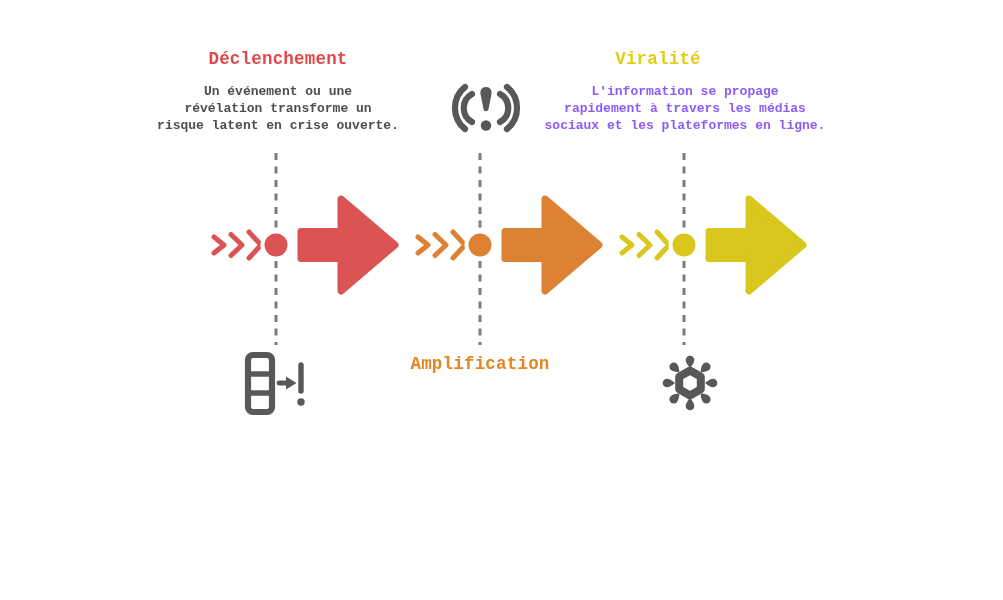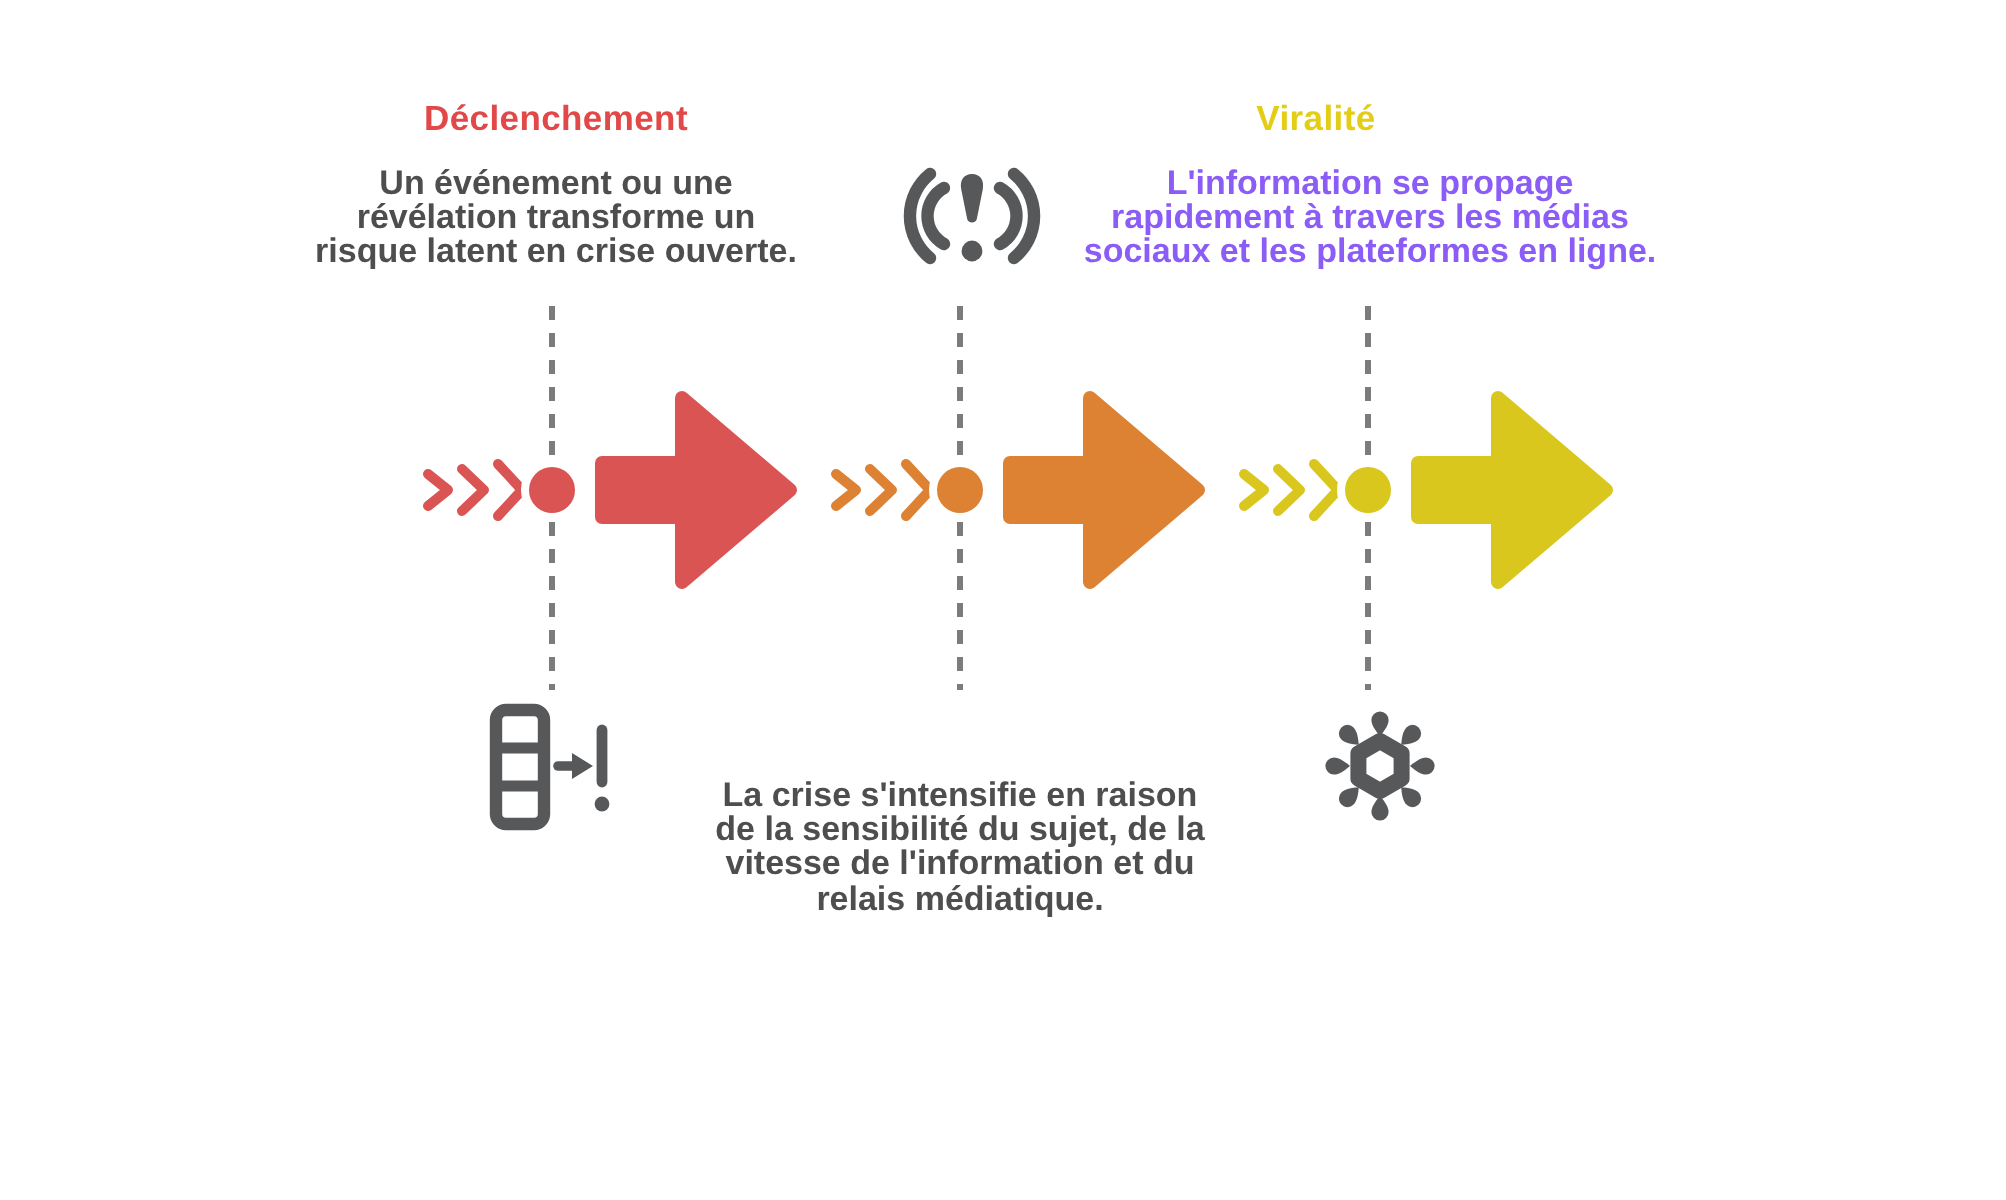--- a/index.html
+++ b/index.html
@@ -1,20 +1,20 @@
 <!DOCTYPE html>
 <html><head>
 <meta charset="utf-8">
 <style>
   html,body{margin:0;padding:0;background:#ffffff;}
   .canvas{position:relative;width:1003px;height:600px;background:#ffffff;overflow:hidden;
-          font-family:Liberation Sans, sans-serif;}
+          font-family:Liberation Mono, monospace;}
   .abs{position:absolute;}
   .title{position:absolute;font-weight:bold;font-size:17.5px;letter-spacing:.2px;text-align:center;}
-  .desc{position:absolute;font-weight:bold;font-size:17px;line-height:17.2px;text-align:center;
+  .desc{position:absolute;font-weight:bold;font-size:13px;line-height:17.2px;text-align:center;
         white-space:pre-line;}
   svg{display:block;overflow:visible;}
 </style>
 </head>
 <body>
 
 <div class="canvas">
 
   <div class="title" style="left: 166px; top: 49px; width: 224px; color: rgb(227, 72, 72);">Déclenchement</div>
 
@@ -82,25 +82,22 @@
     </g>
     <g stroke-linecap="round" stroke-linejoin="round" stroke="#dd8133" fill="#dd8133">
       <path d="M19 50 L29 58 L19 66" fill="none" stroke-width="5"></path>
       <path d="M36 47.5 L47 58 L36 68.5" fill="none" stroke-width="5"></path>
       <path d="M54 45 L66 58 L54 71" fill="none" stroke-width="5"></path>
       <path d="M106 44.5 L146 44.5 L146 12 L200 58 L146 104 L146 71.5 L106 71.5 Z" stroke-width="7"></path>
       <circle cx="81" cy="58" r="13.5" stroke="#ffffff" stroke-width="4"></circle>
     </g>
   </svg>
 
+  <div class="title" style="left: 368px; top: 354px; width: 224px; color: rgb(229, 134, 31);">Amplification</div>
 
-  <div class="desc" style="left: 330px; top: 389px; width: 300px; color: rgb(78, 78, 78);">La crise s'intensifie en raison
-de la sensibilité du sujet, de la
-vitesse de l'information et du
-relais médiatique.</div>
 
   <div class="title" style="left: 546px; top: 49px; width: 224px; color: rgb(227, 205, 21);">Viralité</div>
 
   <div class="desc" style="left: 535px; top: 83px; width: 300px; color: #8b5cf6;">L'information se propage
 rapidement à travers les médias
 sociaux et les plateformes en ligne.</div>
 
   <svg class="abs" style="left:682px;top:153px;" width="4" height="192">
     <line x1="2" y1="0" x2="2" y2="192" stroke-width="3" stroke-dasharray="7 6.5" stroke="#7c7c7c"></line>
   </svg>

